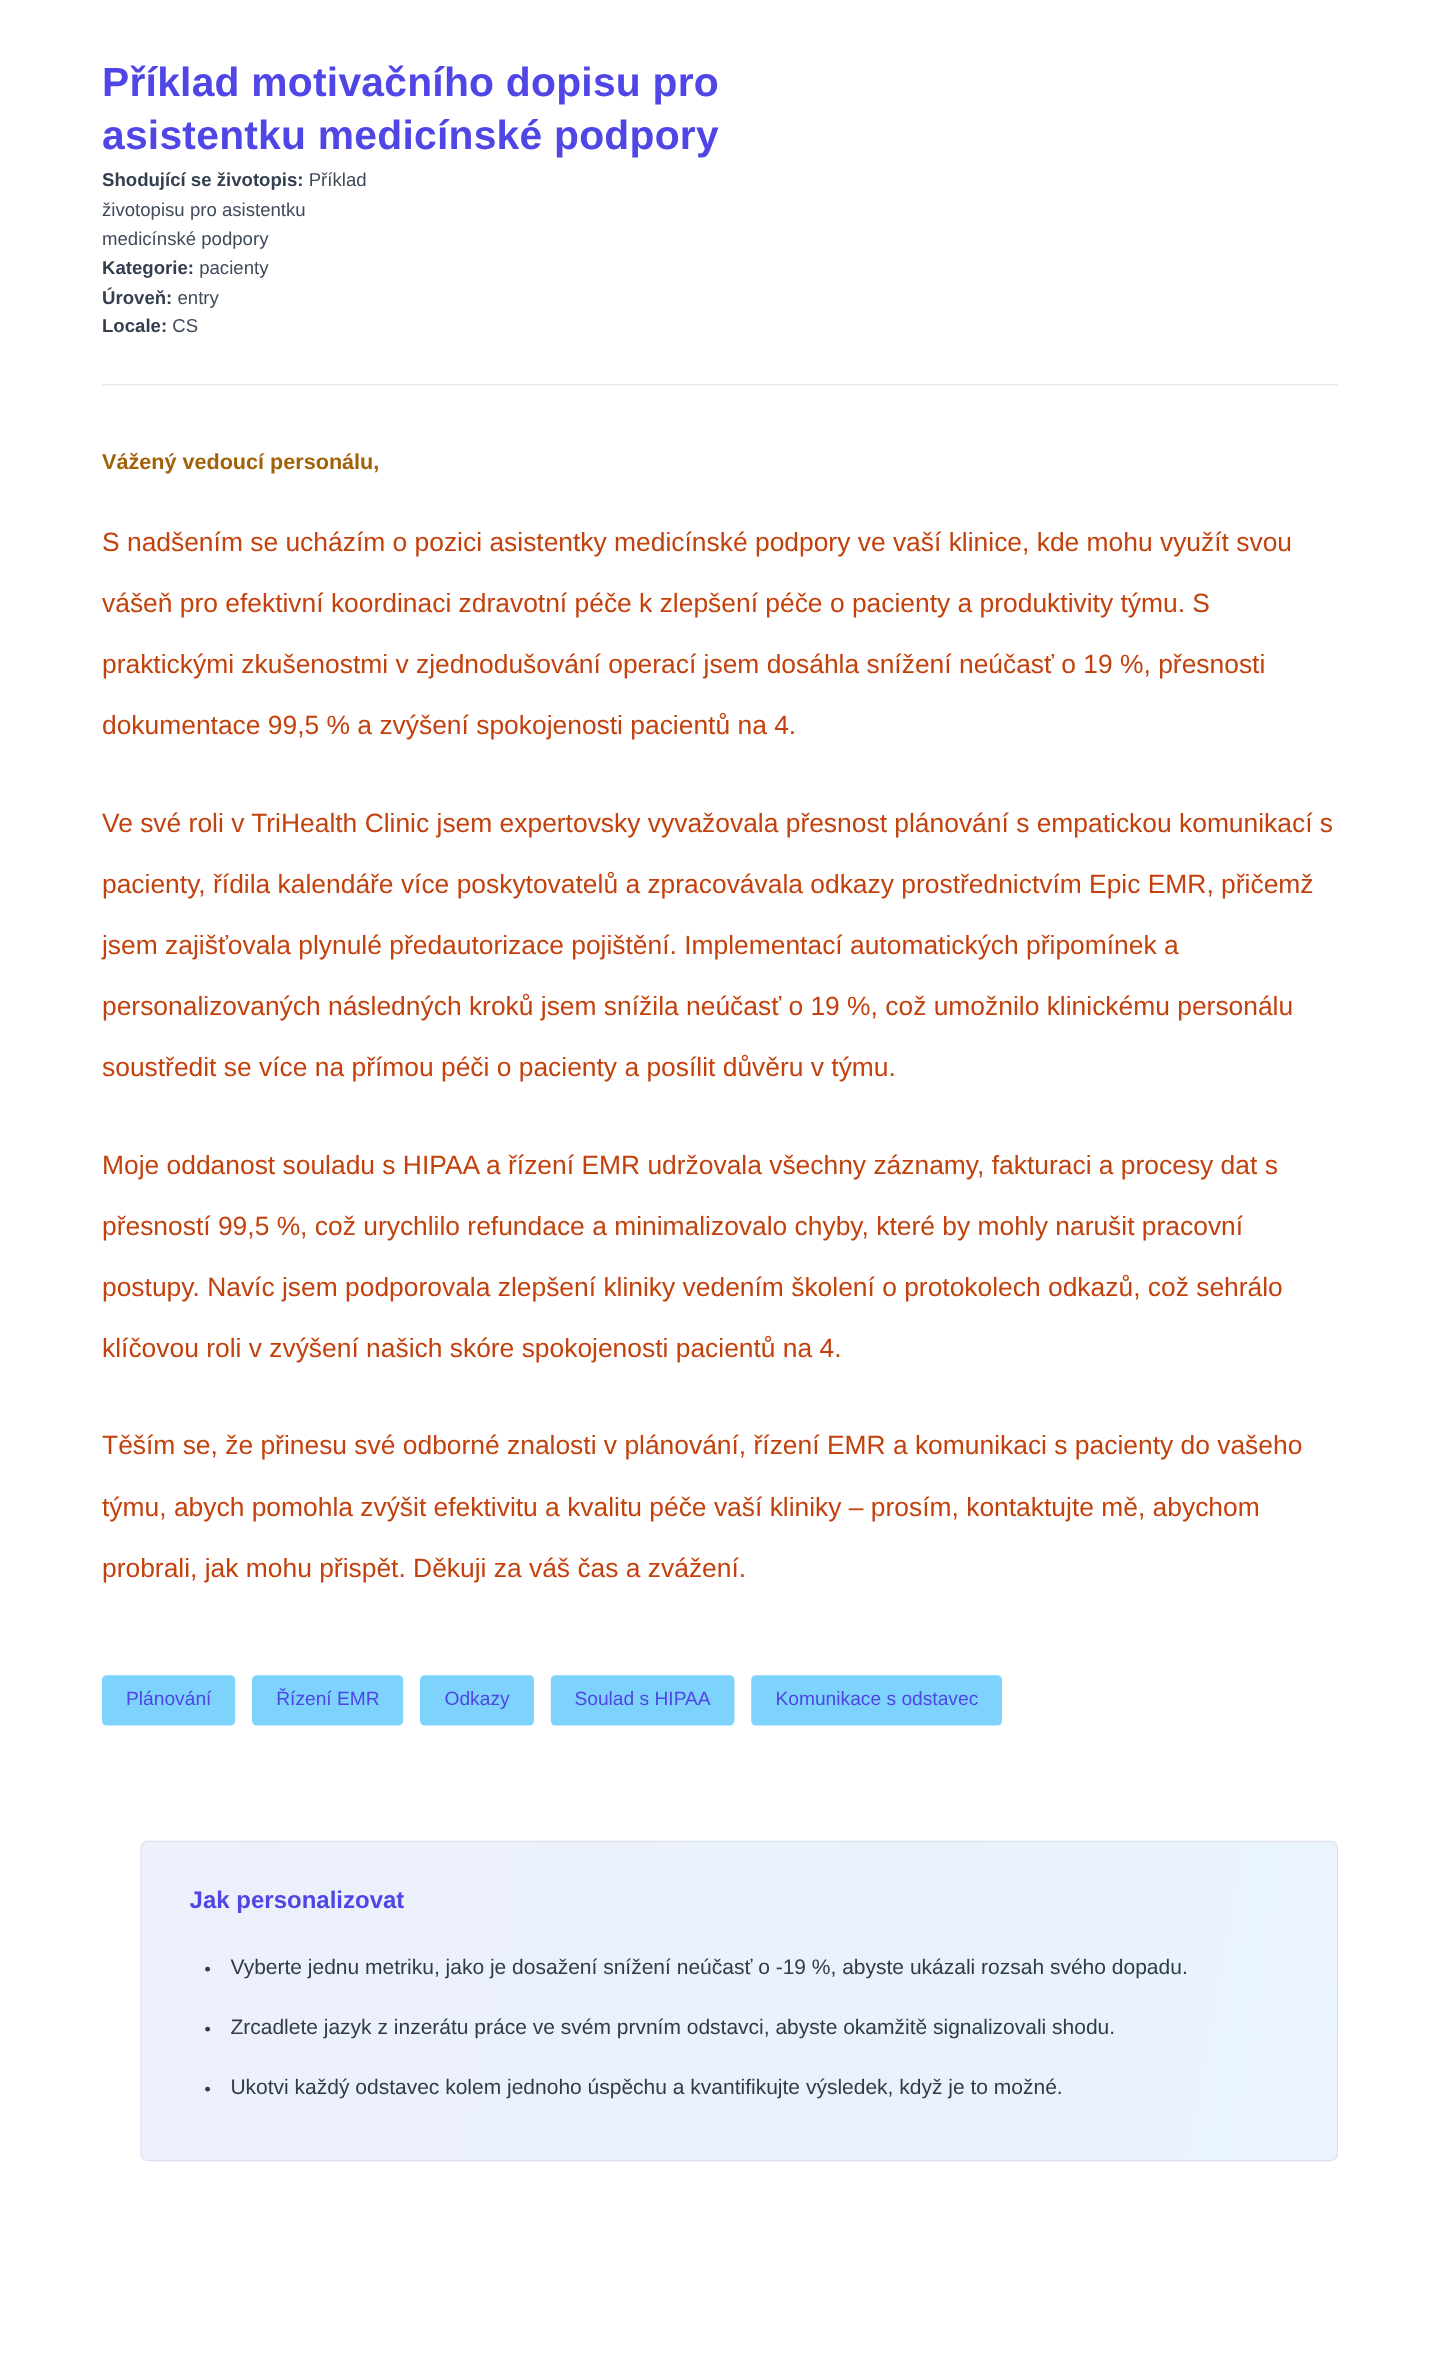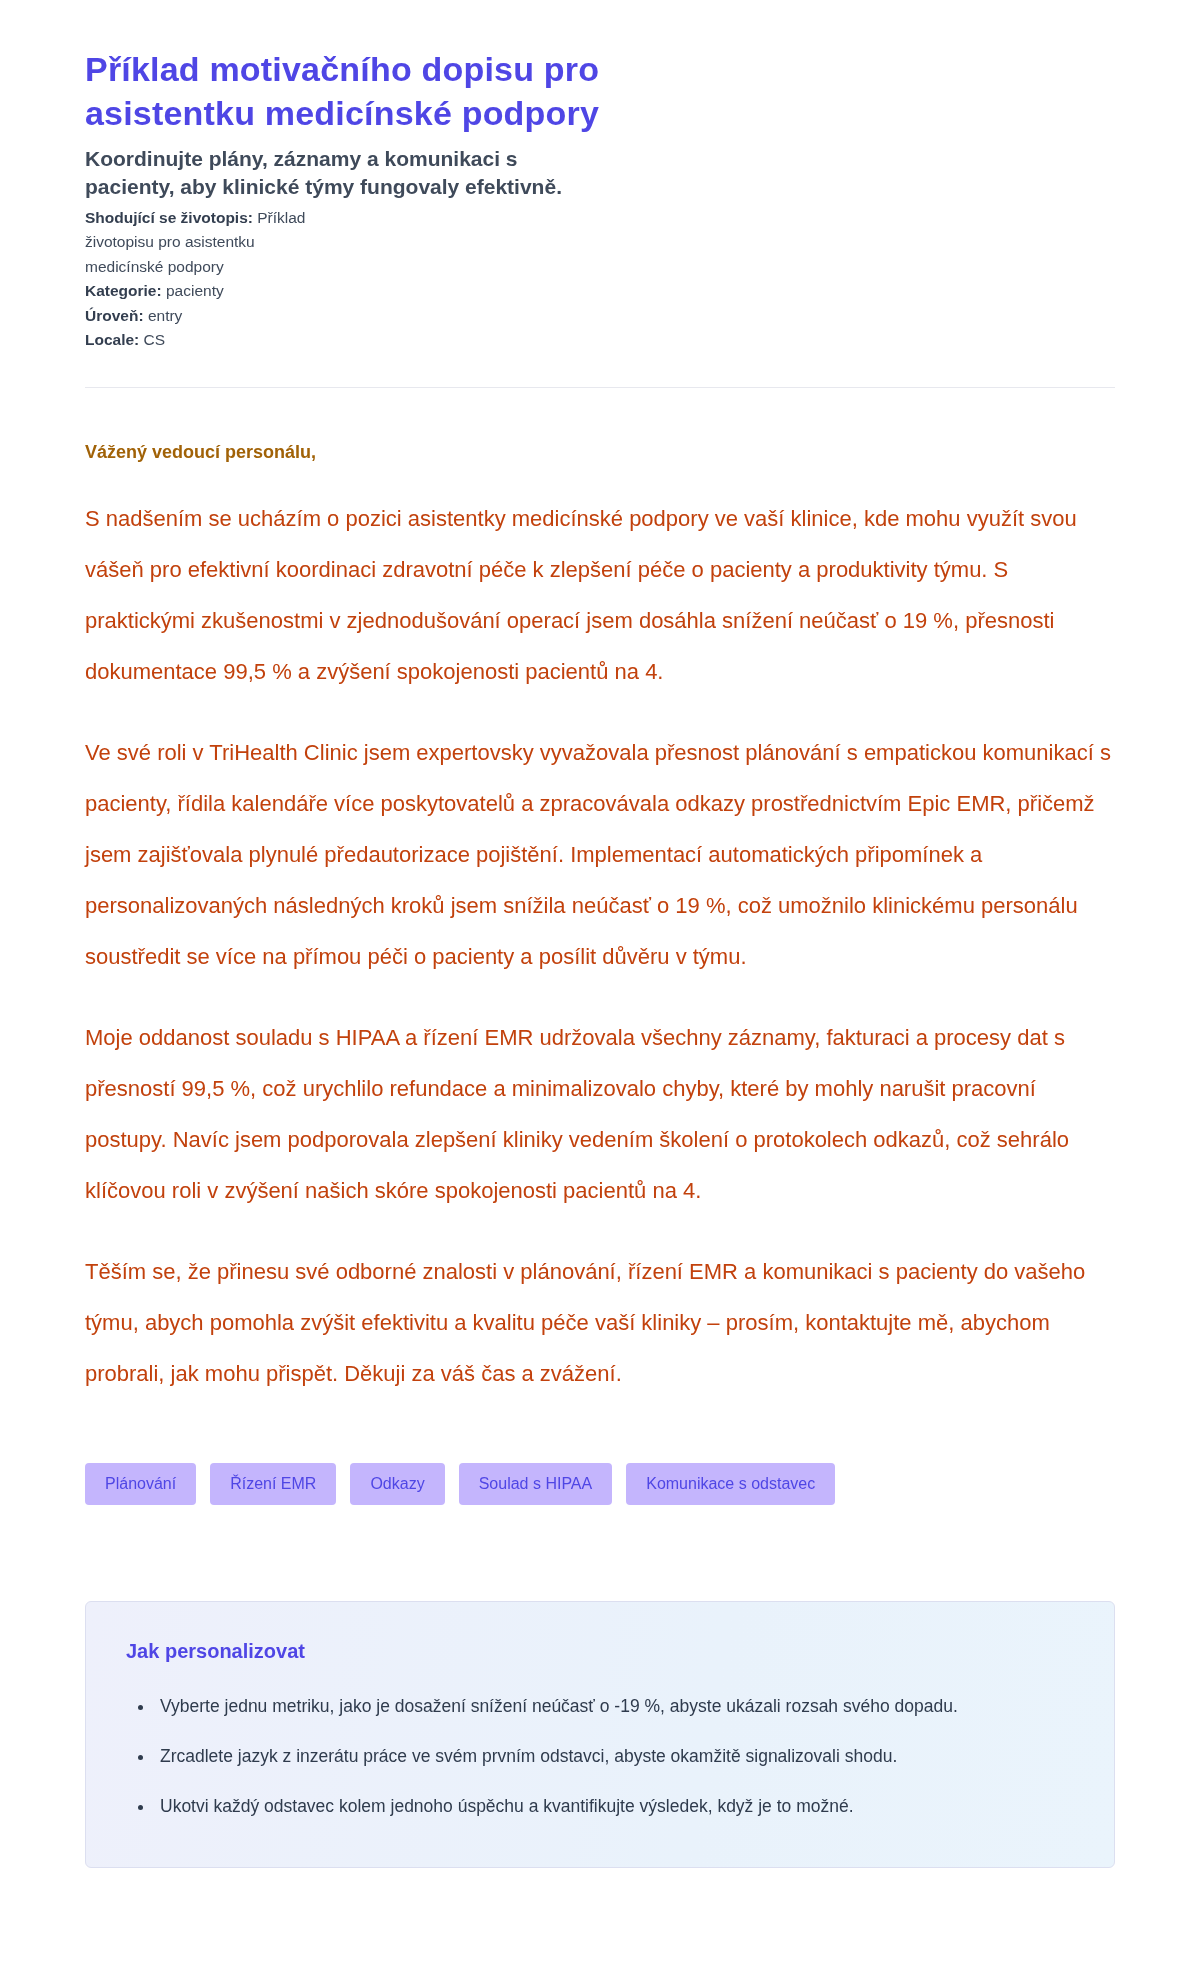--- a/index.html
+++ b/index.html
@@ -81,37 +81,38 @@
   }
 
   
   .tags {
     margin-top: 64px;
     display: flex;
     flex-wrap: wrap;
     gap: 14px;
   }
   .tag-chip {
-    background: #c4b5fd;
+    background: #7dd3fc;
     color: #4f46e5;
     font-size: 16px;
     padding: 12px 20px;
     border-radius: 4px;
     border: none;
     cursor: pointer;
     font-family: inherit;
   }
 
   
   .personalize-box {
     margin-top: 96px;
     border: 1px solid #dcdff0;
     border-radius: 6px;
     background: linear-gradient(100deg, #eef0fb 0%, #e9f2fb 60%, #eaf4fc 100%);
     padding: 38px 40px 42px 40px;
+    margin-left: 32px;
   }
   .personalize-heading {
     color: #4f46e5;
     font-size: 20px;
     font-weight: bold;
   }
   .personalize-list {
     margin-top: 26px;
     padding-left: 28px;
     list-style: disc;
@@ -127,21 +128,20 @@
   .personalize-list li::marker { color: #2f3b4d; font-size: 15px; }
 </style>
 </head>
 <body>
 
 <div class="page">
 
   <header class="header">
     <div class="header-left">
       <h1 class="doc-title">Příklad motivačního dopisu pro asistentku medicínské podpory</h1>
-      <div class="doc-subtitle">Koordinujte plány, záznamy a komunikaci s pacienty, aby klinické týmy fungovaly efektivně.</div>
     </div>
     <div class="header-meta">
       <div class="meta-item">
         <span class="meta-label">Shodující se životopis:</span> 
         <span class="meta-value">Příklad životopisu pro asistentku medicínské podpory</span>
       </div>
       <div class="meta-item">
         <span class="meta-label">Kategorie:</span> 
         <span class="meta-value">pacienty</span>
       </div>

